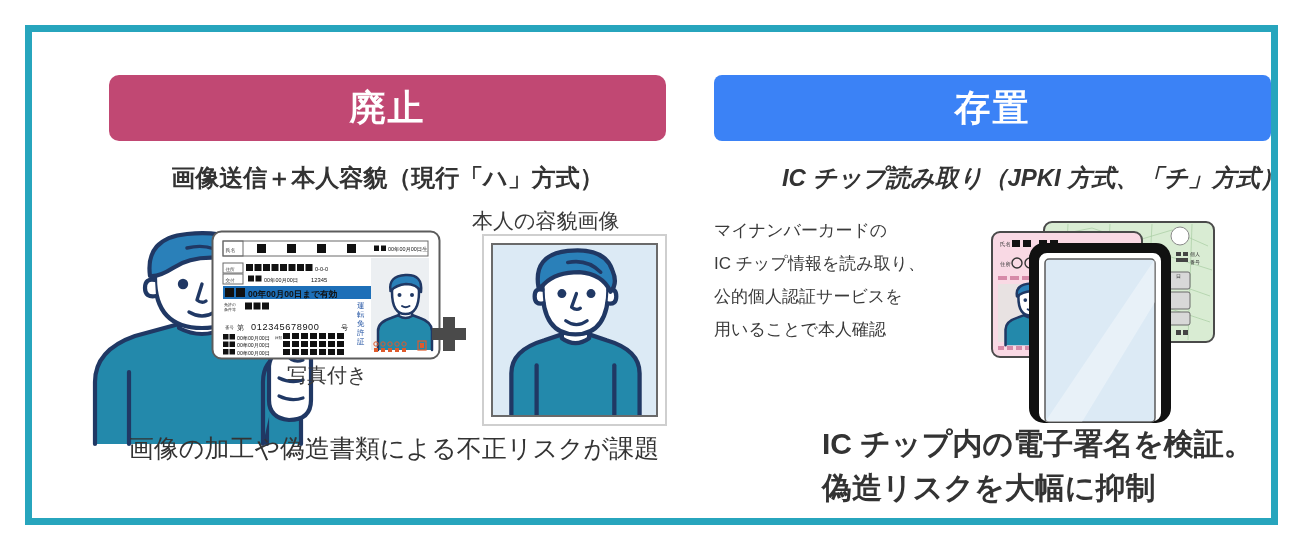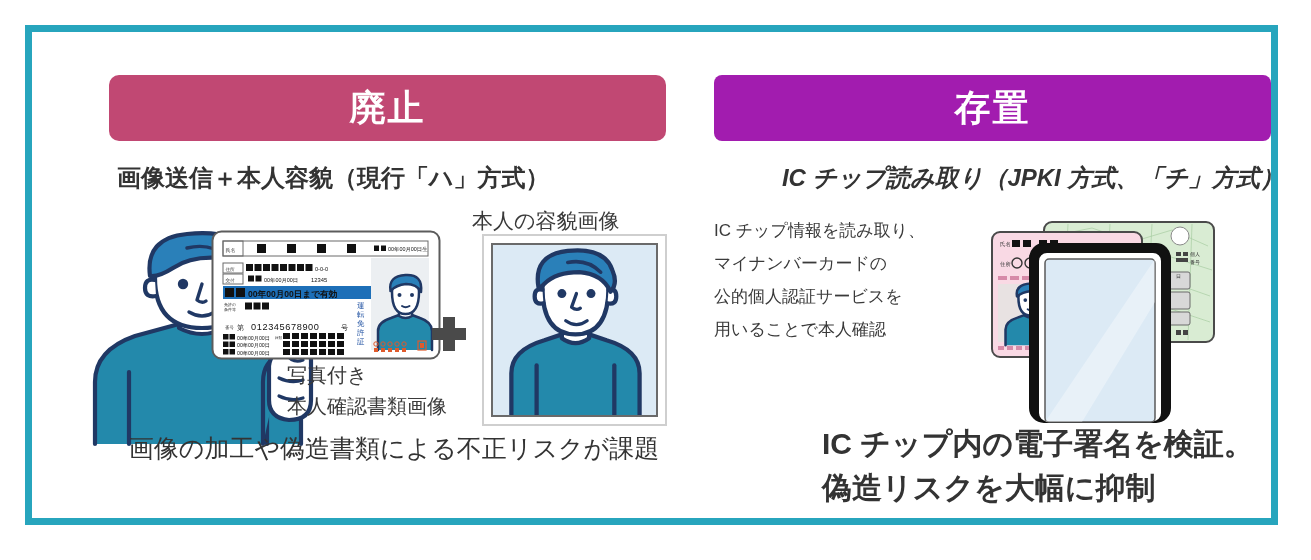--- a/index.html
+++ b/index.html
@@ -35,21 +35,21 @@
   }
   .banner-left{left:52px;width:557px;background:var(--pink,#c14873);}
   .banner-right{left:17px;width:557px;background:var(--teal,#22a2c0);}
 
   
   .subhead{
     position:absolute;top:130px;
     font-size:24px;font-weight:700;color:#333333;
     white-space:nowrap;
   }
-  .subhead-left{left:60px;width:557px;text-align:left;}
+  .subhead-left{left:52px;width:557px;text-align:center;}
   .subhead-right{left:17px;width:570px;text-align:right;font-style:italic;}
 
   
   .ill-left{position:absolute;left:30px;top:180px;width:600px;height:215px;}
 
   .caption-face{
     position:absolute;left:385px;top:-5px;
     font-size:21px;color:#3a3a3a;white-space:nowrap;
   }
   .caption-doc{
@@ -290,21 +290,20 @@
             <rect x="177" y="118" width="4" height="4"></rect>
               <rect x="184" y="118" width="4" height="4"></rect>
             <rect x="191" y="118" width="4" height="4"></rect>
           </g>
           <rect x="207" y="111" width="8" height="9" fill="none" stroke="#e05a2b" stroke-width="1.2"></rect>
           <rect x="209" y="113" width="4" height="5" fill="#e05a2b"></rect>
         </svg>
 
         <div class="caption-doc">
           <div>写真付き</div>
-          <div>本人確認書類画像</div>
         </div>
 
         <div class="plus"></div>
 
         <div class="caption-face">本人の容貌画像</div>
 
         <div class="photo-frame">
           <div class="photo-inner">
             <svg width="100%" height="100%" viewBox="0 0 166 175" preserveAspectRatio="xMidYMax meet">
               <g fill="none" stroke="#203864" stroke-width="4.4" stroke-linecap="round" stroke-linejoin="round">
@@ -327,27 +326,27 @@
             </svg>
           </div>
         </div>
       </div>
 
       <div class="bottom-left">画像の加工や偽造書類による不正リスクが課題</div>
     </div>
 
     <div class="col col-right">
 
-      <div class="banner banner-right" style="background: #a21caf;">存置</div>
+      <div class="banner banner-right" style="background: #3b82f6;">存置</div>
 
       <div class="subhead subhead-right">IC チップ読み取り（JPKI 方式、「チ」方式）</div>
 
       <div class="body-text">
+        <div>マイナンバーカードの</div>
         <div>IC チップ情報を読み取り、</div>
-        <div>マイナンバーカードの</div>
         <div>公的個人認証サービスを</div>
         <div>用いることで本人確認</div>
       </div>
 
       <div class="ill-right">
         <svg width="270" height="210" viewBox="0 0 270 210">
 
           <g>
             <rect x="62" y="10" width="170" height="120" rx="8" fill="#d9ecd3" stroke="#4a4a4a" stroke-width="2"></rect>
             <g stroke="#9fc79a" stroke-width="0.7" fill="none" opacity="0.85">

